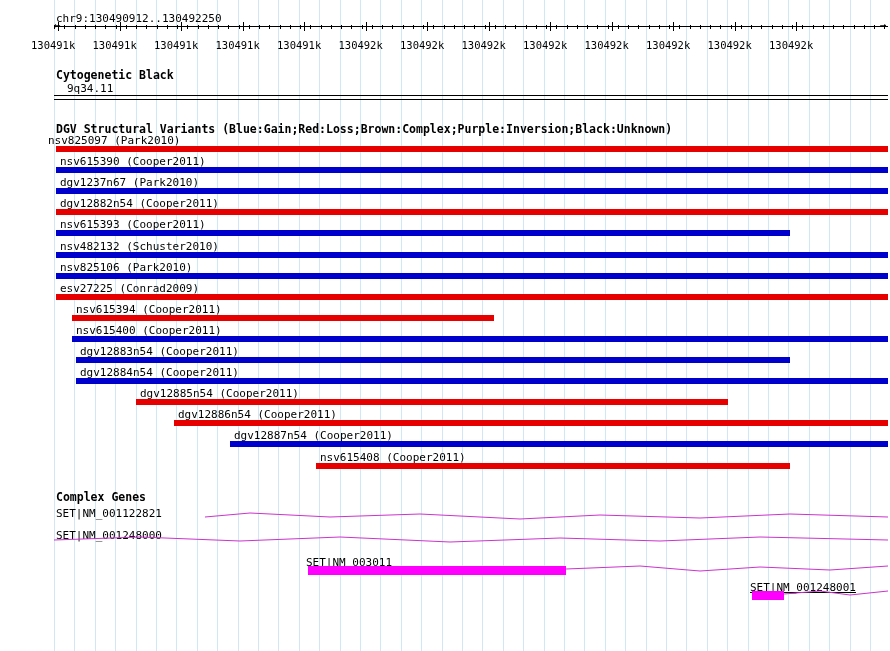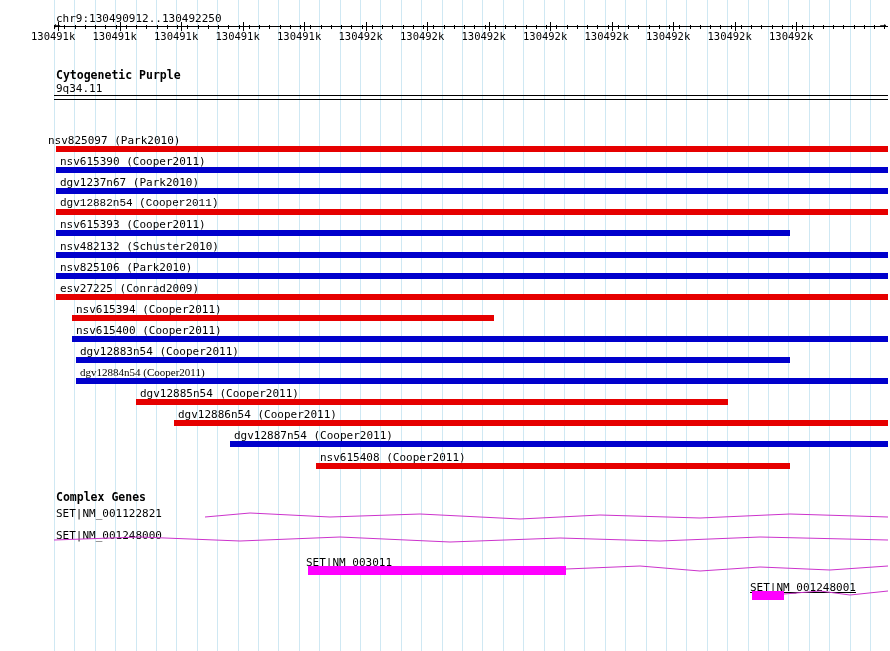--- a/index.html
+++ b/index.html
@@ -25,21 +25,21 @@
   .rightedge{position:absolute;left:888px;top:0;width:2px;height:651px;background:#ffffff;}
 
   
   .coord{position:absolute;left:56px;top:12px;font-size:11px;white-space:nowrap;}
   .axisline{position:absolute;left:54px;top:26px;width:834px;height:1px;background:#000;}
   .ticks{position:absolute;left:54px;top:22px;width:834px;height:9px;}
   .tick{position:absolute;top:0;width:1px;height:9px;background:#000;}
   .arrowL{position:absolute;left:54px;top:21px;font-size:11px;line-height:9px;}
   .arrowR{position:absolute;left:880px;top:21px;font-size:11px;line-height:9px;}
   .ticklabels{position:absolute;left:0;top:30px;width:890px;height:14px;}
-  .ticklabel{position:absolute;font-size:10.5px;white-space:nowrap;}
+  .ticklabel{position:absolute;font-size:10.5px;white-space:nowrap;margin-top:9px;}
 
   .section-title{position:absolute;font-weight:bold;font-size:11.5px;white-space:nowrap;}
   .label{position:absolute;font-size:11px;white-space:nowrap;}
 
   .bar{position:absolute;height:6px;}
 
   .genelineWrap{position:absolute;left:0;top:0;width:890px;height:651px;pointer-events:none;}
 
   .cyto-bandline{position:absolute;left:54px;height:1px;background:#000;width:834px;}
 </style>
@@ -163,49 +163,50 @@
       <div class="ticklabel" style="left: 338.5px; top: 0px;">130492k</div>
       <div class="ticklabel" style="left: 400px; top: 0px;">130492k</div>
       <div class="ticklabel" style="left: 461.5px; top: 0px;">130492k</div>
       <div class="ticklabel" style="left: 523px; top: 0px;">130492k</div>
       <div class="ticklabel" style="left: 584.5px; top: 0px;">130492k</div>
       <div class="ticklabel" style="left: 646px; top: 0px;">130492k</div>
       <div class="ticklabel" style="left: 707.5px; top: 0px;">130492k</div>
       <div class="ticklabel" style="left: 769px; top: 0px;">130492k</div>
     </div>
 
-  <div class="section-title" style="left:56px;top:68px;">Cytogenetic Purple</div>
-  <div class="label" style="left:56px;top:82px;">9q34.11</div>
+  <div class="section-title" style="left:56px;top:68px;">Cytogenetic Black</div>
+  <div class="label" style="left:56px;top:82px;padding-left:11px;">9q34.11</div>
   <div class="cyto-bandline" style="top:95px;"></div>
   <div class="cyto-bandline" style="top:99px;"></div>
 
+  <div class="section-title" style="left:56px;top:122px;">DGV Structural Variants (Blue:Gain;Red:Loss;Brown:Complex;Purple:Inversion;Black:Unknown)</div>
   <div id="dgv-tracks">
       <div class="label" style="left: 48px; top: 134px;">nsv825097 (Park2010)</div>
       <div class="bar" style="left: 56px; width: 832px; top: 146px; background: rgb(230, 0, 0);"></div>
       <div class="label" style="left: 60px; top: 155.1px;">nsv615390 (Cooper2011)</div>
       <div class="bar" style="left: 56px; width: 832px; top: 167.1px; background: rgb(0, 0, 204);"></div>
       <div class="label" style="left: 60px; top: 176.2px;">dgv1237n67 (Park2010)</div>
       <div class="bar" style="left: 56px; width: 832px; top: 188.2px; background: rgb(0, 0, 204);"></div>
-      <div class="label" style="left: 60px; top: 197.3px; font-family: Liberation Mono, monospace;">dgv12882n54 (Cooper2011)</div>
+      <div class="label" style="left: 60px; top: 197.3px;">dgv12882n54 (Cooper2011)</div>
       <div class="bar" style="left: 56px; width: 832px; top: 209.3px; background: rgb(230, 0, 0);"></div>
       <div class="label" style="left: 60px; top: 218.4px;">nsv615393 (Cooper2011)</div>
       <div class="bar" style="left: 56px; width: 734px; top: 230.4px; background: rgb(0, 0, 204);"></div>
       <div class="label" style="left: 60px; top: 239.5px;">nsv482132 (Schuster2010)</div>
       <div class="bar" style="left: 56px; width: 832px; top: 251.5px; background: rgb(0, 0, 204);"></div>
       <div class="label" style="left: 60px; top: 260.6px;">nsv825106 (Park2010)</div>
       <div class="bar" style="left: 56px; width: 832px; top: 272.6px; background: rgb(0, 0, 204);"></div>
       <div class="label" style="left: 60px; top: 281.7px;">esv27225 (Conrad2009)</div>
       <div class="bar" style="left: 56px; width: 832px; top: 293.7px; background: rgb(230, 0, 0);"></div>
       <div class="label" style="left: 76px; top: 302.8px;">nsv615394 (Cooper2011)</div>
       <div class="bar" style="left: 72px; width: 422px; top: 314.8px; background: rgb(230, 0, 0);"></div>
       <div class="label" style="left: 76px; top: 323.9px;">nsv615400 (Cooper2011)</div>
       <div class="bar" style="left: 72px; width: 816px; top: 335.9px; background: rgb(0, 0, 204);"></div>
       <div class="label" style="left: 80px; top: 345px;">dgv12883n54 (Cooper2011)</div>
       <div class="bar" style="left: 76px; width: 714px; top: 357px; background: rgb(0, 0, 204);"></div>
-      <div class="label" style="left: 80px; top: 366.1px; font-family: Liberation Serif, serif;">dgv12884n54 (Cooper2011)</div>
+      <div class="label" style="left: 80px; top: 366.1px;">dgv12884n54 (Cooper2011)</div>
       <div class="bar" style="left: 76px; width: 812px; top: 378.1px; background: rgb(0, 0, 204);"></div>
       <div class="label" style="left: 140px; top: 387.2px;">dgv12885n54 (Cooper2011)</div>
       <div class="bar" style="left: 136px; width: 592px; top: 399.2px; background: rgb(230, 0, 0);"></div>
       <div class="label" style="left: 178px; top: 408.3px;">dgv12886n54 (Cooper2011)</div>
       <div class="bar" style="left: 174px; width: 714px; top: 420.3px; background: rgb(230, 0, 0);"></div>
       <div class="label" style="left: 234px; top: 429.4px;">dgv12887n54 (Cooper2011)</div>
       <div class="bar" style="left: 230px; width: 658px; top: 441.4px; background: rgb(0, 0, 204);"></div>
       <div class="label" style="left: 320px; top: 450.5px;">nsv615408 (Cooper2011)</div>
       <div class="bar" style="left: 316px; width: 474px; top: 462.5px; background: rgb(230, 0, 0);"></div>
     </div>

